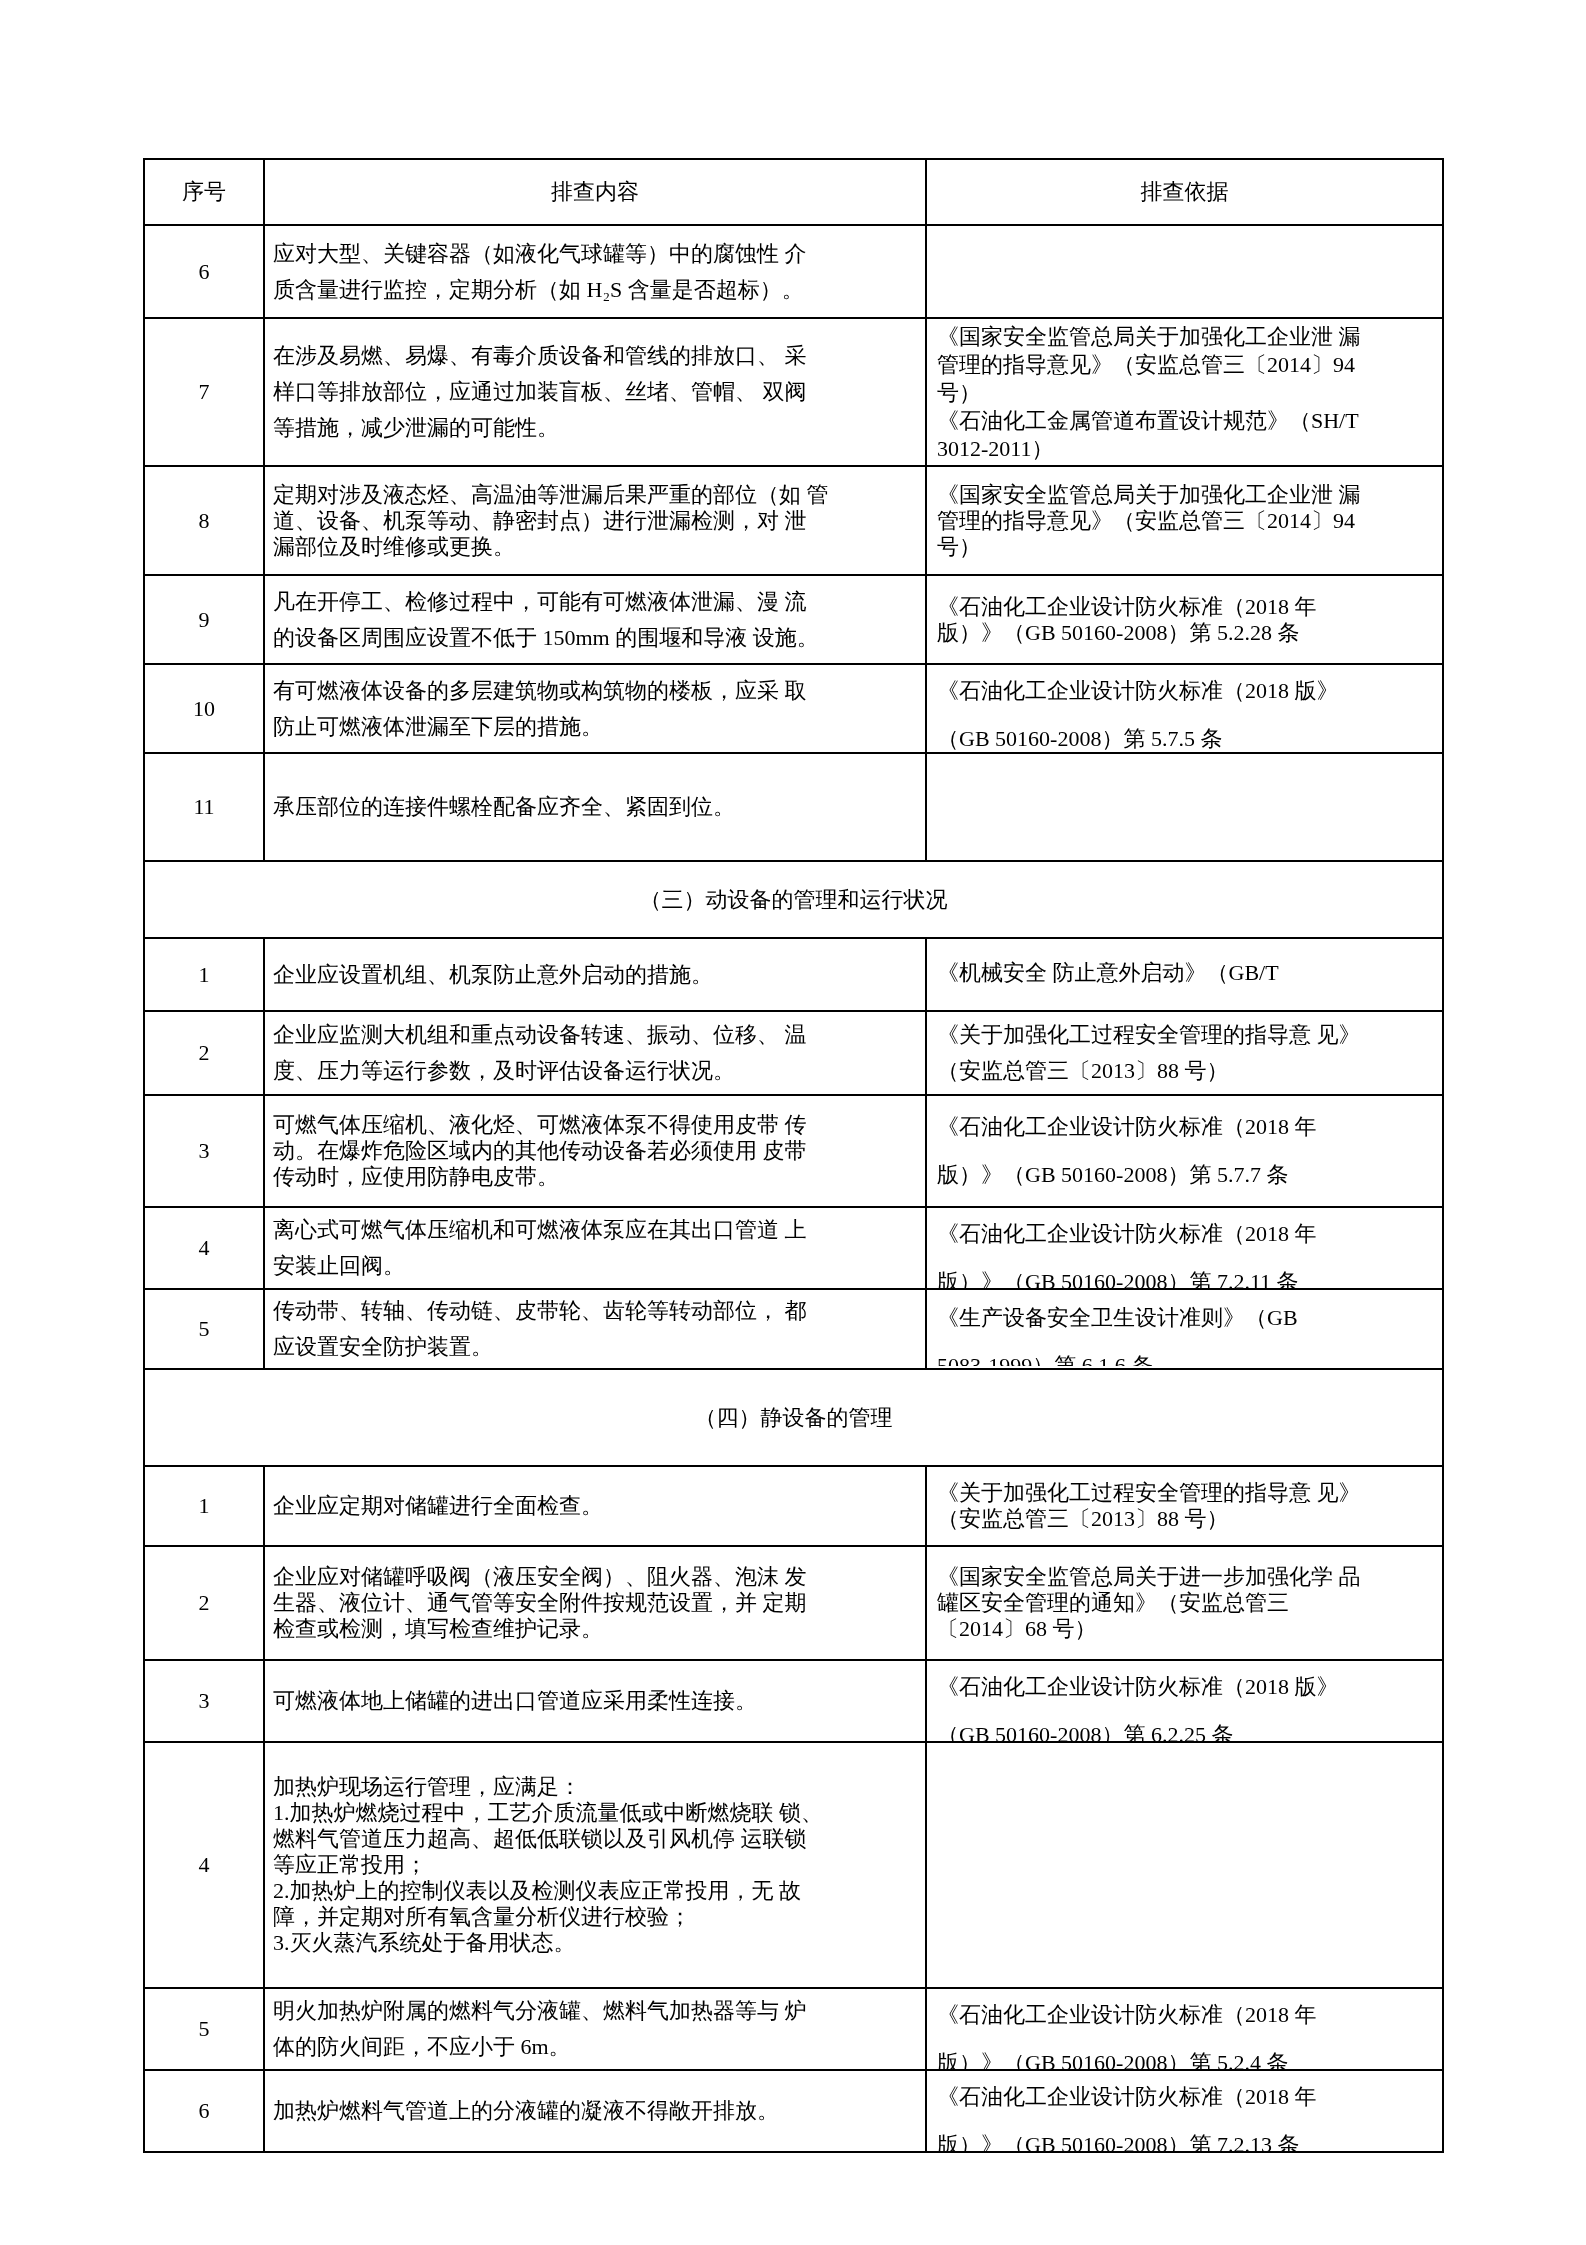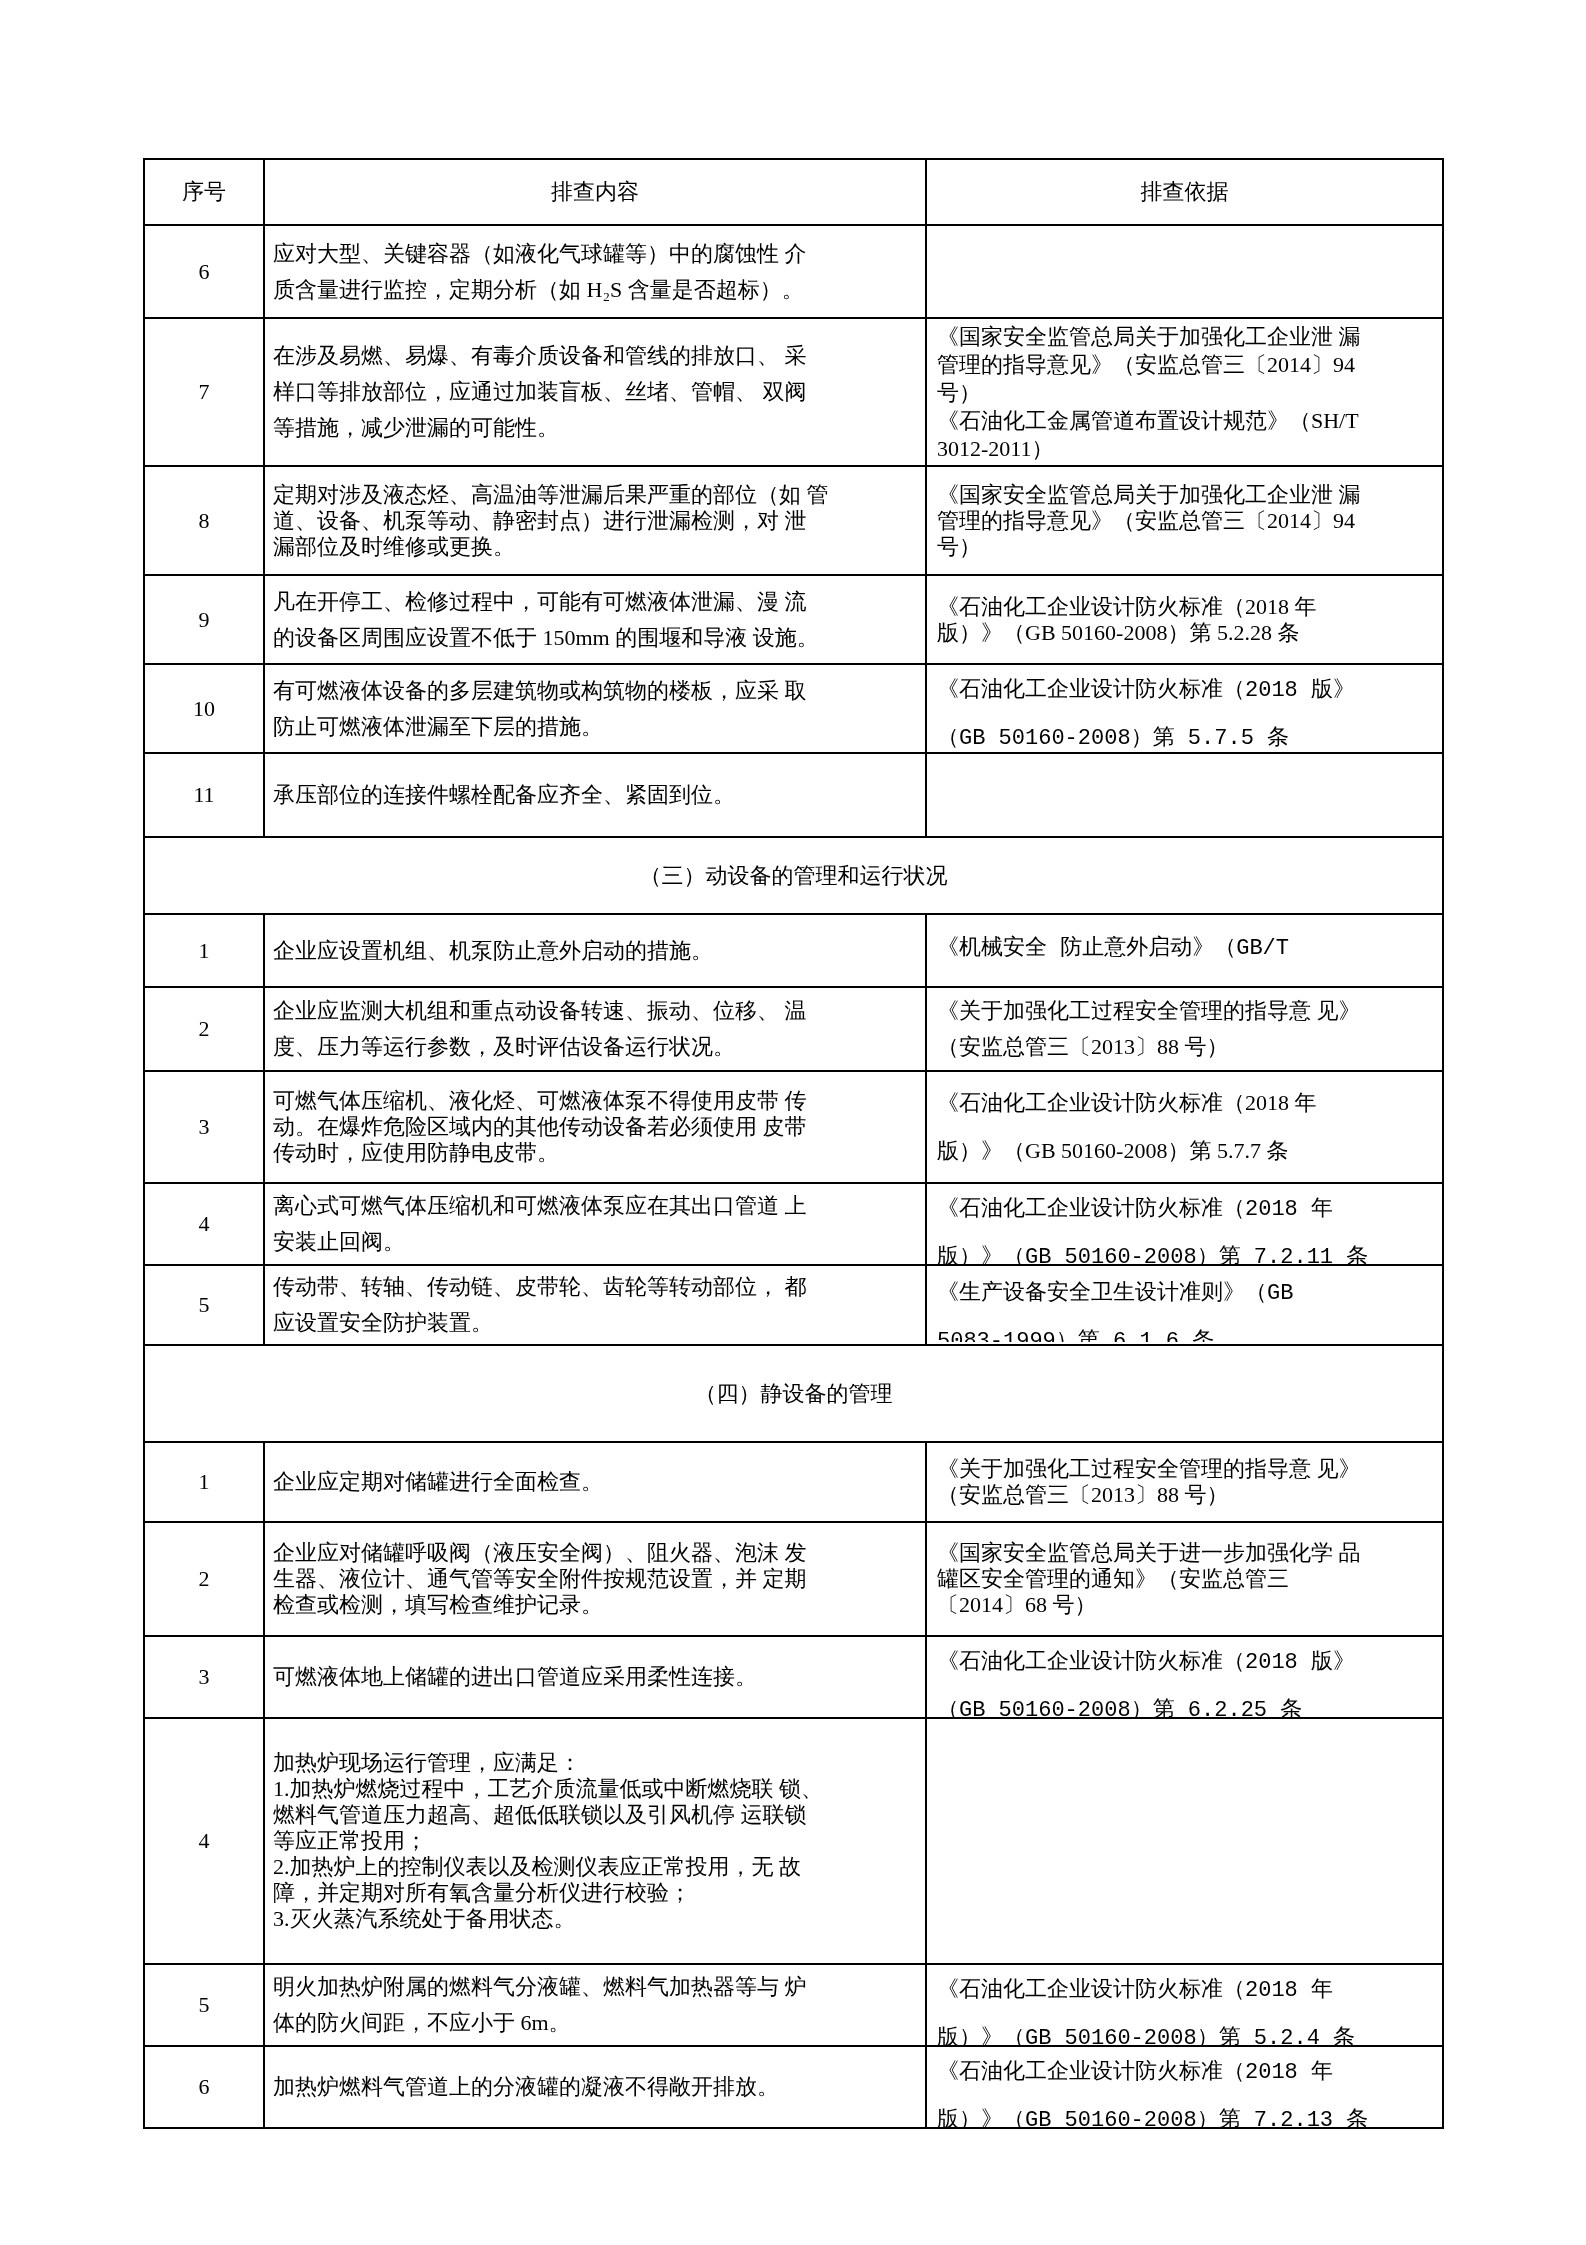--- a/index.html
+++ b/index.html
@@ -8,21 +8,21 @@
   .doc-table td,.doc-table th{border:2px solid #000;font-weight:normal;font-size:22px;vertical-align:middle;overflow:hidden;}
   th.hdr{text-align:center;height:62px;}
   td.no{text-align:center;padding:0;}
   td.content{padding:2px 6px 2px 8px;}
   td.basis{padding:2px 6px 2px 10px;}
   td.nopad{padding:0;}
   .cell{white-space:pre-wrap;line-height:36px;}
   .lh34 .cell,.cell.lh34{line-height:26px;}
   .cell.lh28{line-height:28px;padding-top:2px;}
   .cell.lh48{line-height:48px;}
-  .clipbox{overflow:hidden;padding:2px 6px 0 10px;box-sizing:border-box;font-family:Liberation Mono, monospace;}
+  .clipbox{overflow:hidden;padding:2px 6px 0 10px;box-sizing:border-box;}
   .clipbox .cell{line-height:48px;}
   td.section{text-align:center;padding:0;}
 </style>
 </head>
 <body>
 
 <table class="doc-table">
   <colgroup>
       <col style="width:120px">
       <col style="width:662px">
@@ -96,21 +96,21 @@
 防止可燃液体泄漏至下层的措施。</div>
         </td>
     <td class="nopad">
           <div class="clipbox" style="height:87px">
             <div class="cell">《石油化工企业设计防火标准（2018 版》
 （GB 50160-2008）第 5.7.5 条</div>
           </div>
         </td>
   </tr>
 
-  <tr style="height:84px">
+  <tr style="height:108px">
     <td class="no">11</td>
     <td class="content">
           <div class="cell">承压部位的连接件螺栓配备应齐全、紧固到位。</div>
         </td>
     <td class="basis">
           <div class="cell"></div>
         </td>
   </tr>
 
   <tr style="height:77px">

